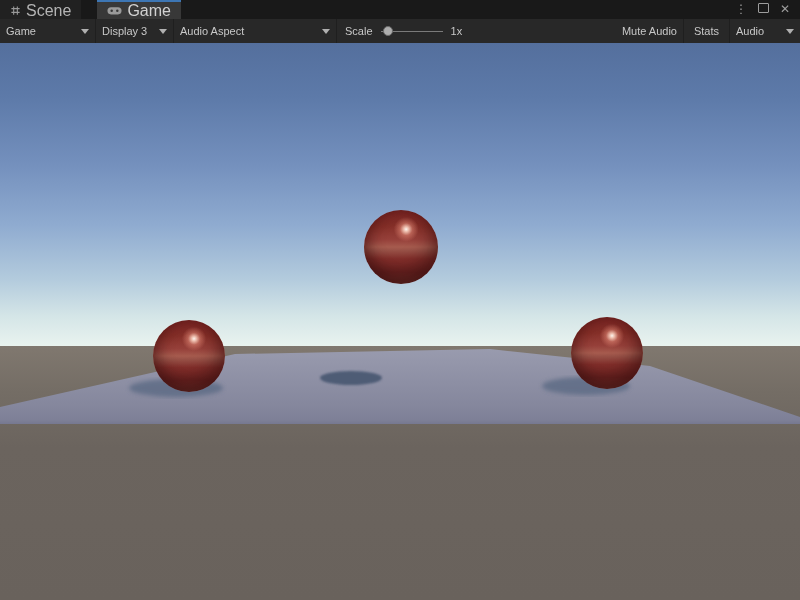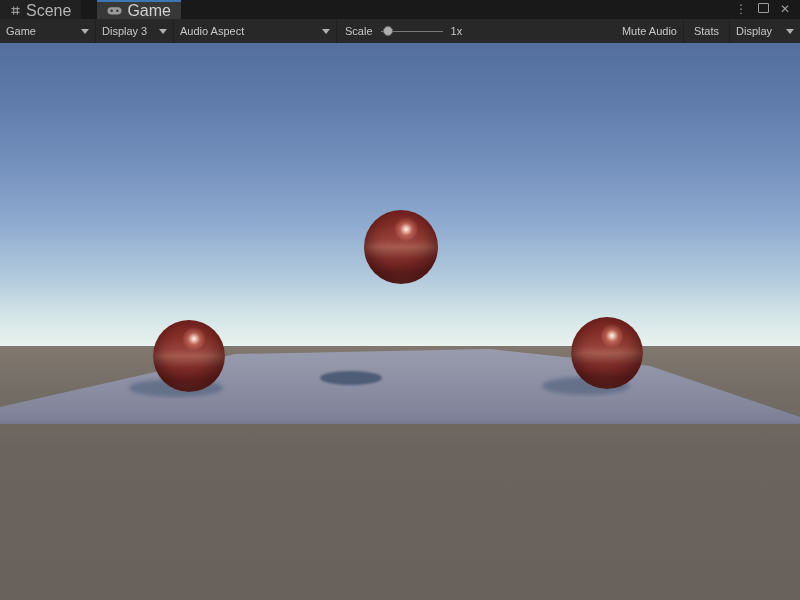--- a/index.html
+++ b/index.html
@@ -141,21 +141,21 @@
     <span>1x</span>
   </div>
   <div class="toolbar-spacer"></div>
   <div class="tb-seg" style="width:70px;justify-content:flex-end">
     <span>Mute Audio</span>
   </div>
   <div class="tb-seg" style="width:46px;justify-content:center">
     <span>Stats</span>
   </div>
   <div class="tb-seg dd" style="flex:0 0 auto;min-width:70px;border-right:none">
-    <span>Display</span>
+    <span>Audio</span>
     <span class="caret"></span>
   </div>
 </div>
 
 <div class="viewport">
   <div class="sky"></div>
   <div class="ground"></div>
 
   <svg class="scene-svg" width="800" height="557">
     <defs>

